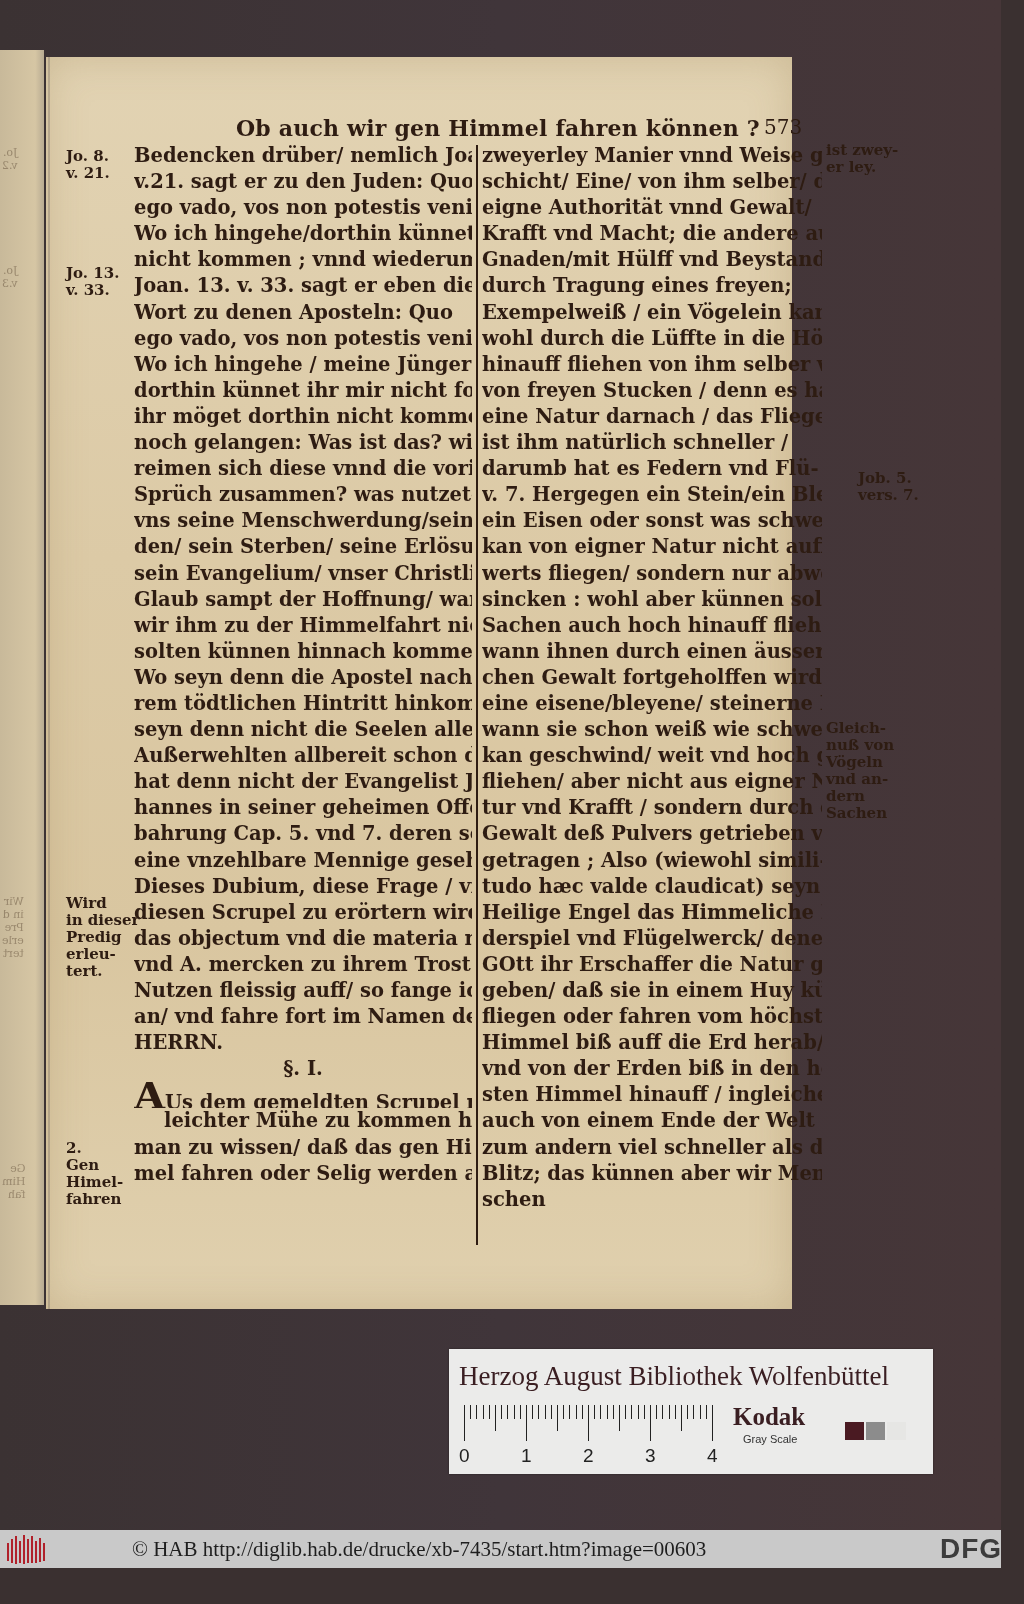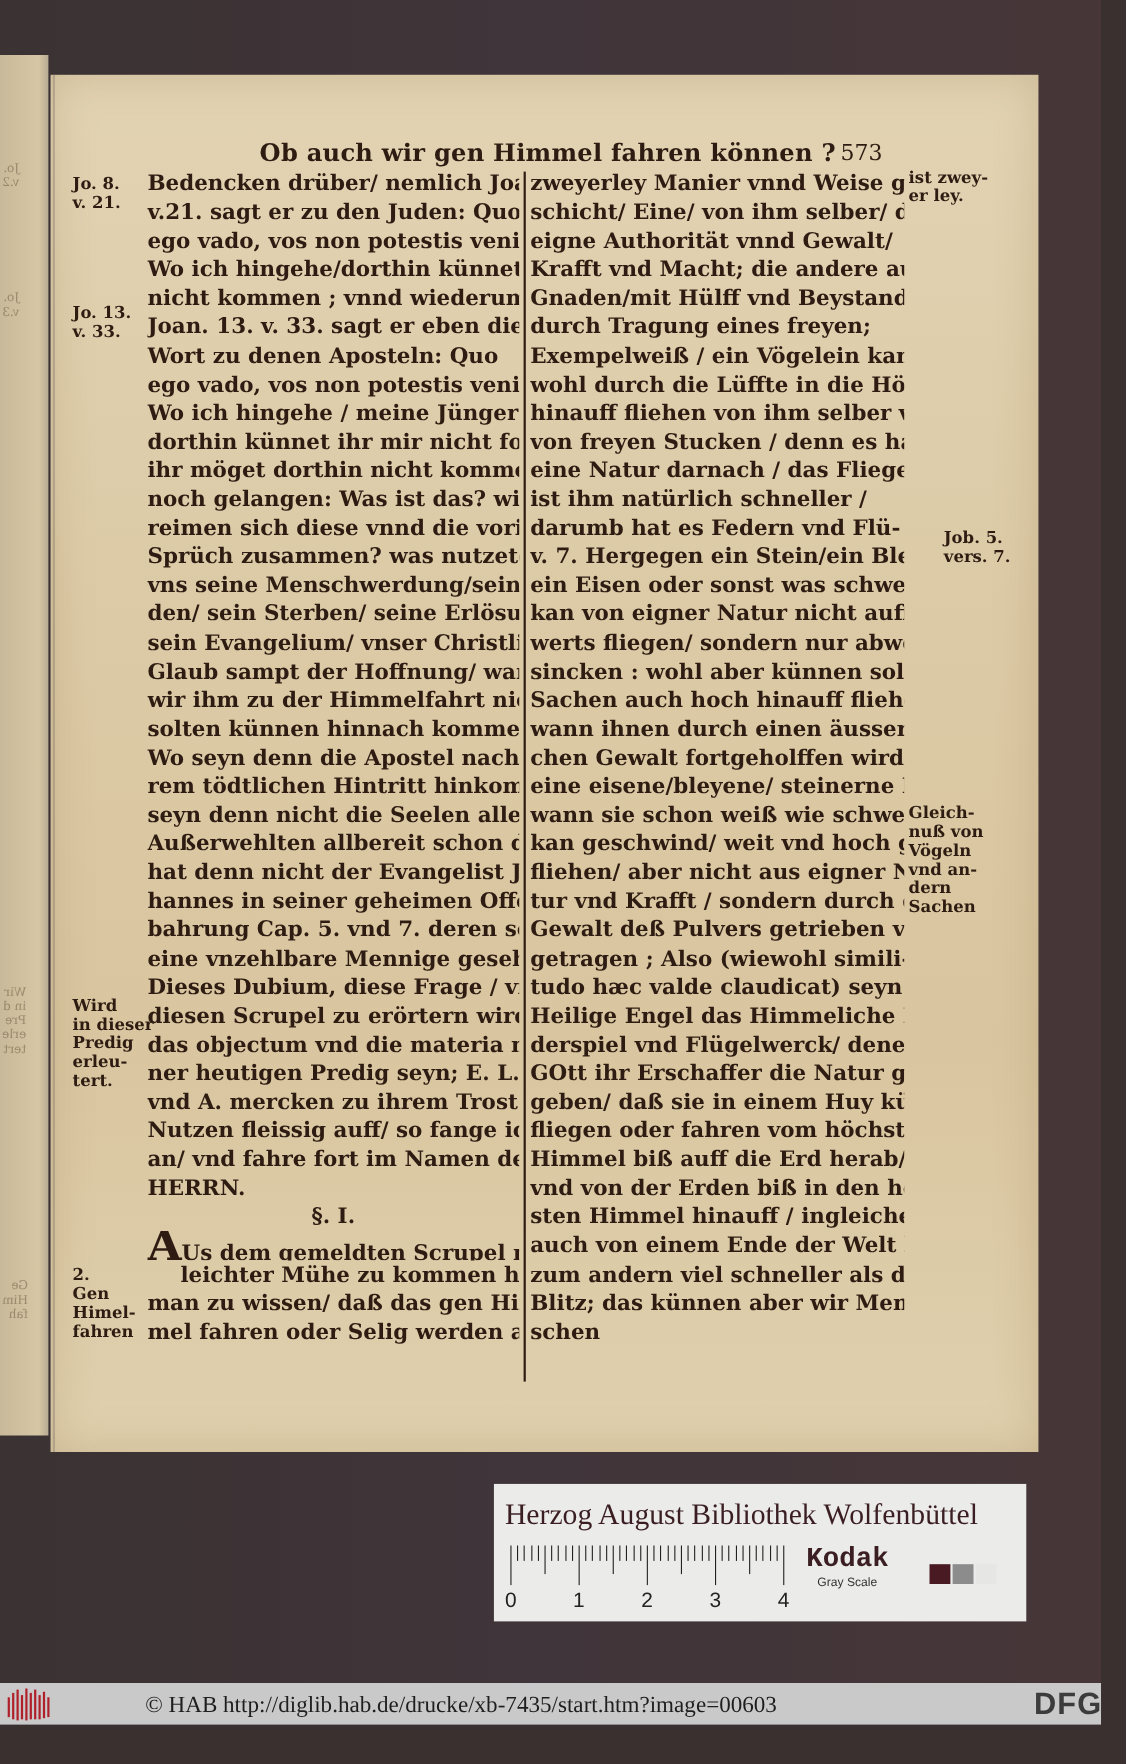--- a/index.html
+++ b/index.html
@@ -14,21 +14,21 @@
   }
   .prev-page-edge {
     position: absolute; left: 0; top: 50px; width: 44px; height: 1255px;
     background: linear-gradient(90deg, #c8b99a 0%, #d6c6a4 80%, #b8ab92 100%);
   }
   .prev-page-edge .ghost {
     position: absolute; left: 2px; font-size: 11px; color: rgba(90,70,50,0.45);
     transform: scaleX(-1); line-height: 13px; white-space: pre;
   }
   .page {
-    position: absolute; left: 46px; top: 68px; width: 898px; height: 1252px;
+    position: absolute; left: 46px; top: 57px; width: 746px; height: 1252px;
     background: linear-gradient(180deg, #e2d3b3 0%, #dccaa6 40%, #d9c6a0 70%, #e0d0ae 100%);
     box-shadow: inset 0 0 40px rgba(140,110,60,0.25);
   }
   .gutter-line {
     position: absolute; left: 2px; top: 0; width: 2px; height: 100%;
     background: rgba(120,110,100,0.35);
   }
   .running-head {
     position: absolute; top: 58px; left: 190px; font-size: 22px; font-weight: bold;
     color: #2e1c12; letter-spacing: 0.2px;
@@ -59,21 +59,21 @@
   .card-title {
     position: absolute; left: 10px; top: 12px; font-family: "Liberation Serif", serif;
     font-weight: normal; font-size: 27px; color: #3a1e22; white-space: nowrap;
   }
   .ruler {
     position: absolute; left: 15px; top: 56px; width: 252px; height: 62px;
   }
   .ruler .tick { position: absolute; top: 0; width: 1px; background: #222; }
   .ruler .num { position: absolute; top: 40px; font-family: "Liberation Sans", sans-serif; font-size: 19px; color: #222; }
   .kodak {
-    position: absolute; left: 284px; top: 54px; font-family: Liberation Mono, monospace;
+    position: absolute; left: 284px; top: 54px; font-family: Liberation Serif, serif;
     font-weight: bold; font-size: 25px; color: #3a1e22;
   }
   .grayscale-label {
     position: absolute; left: 294px; top: 84px; font-family: "Liberation Sans", sans-serif;
     font-size: 11px; color: #333;
   }
   .swatch { position: absolute; top: 73px; width: 19px; height: 18px; }
   .footer {
     position: absolute; left: 0; top: 1530px; width: 1001px; height: 38px; background: #c9c9c9;
   }
@@ -138,21 +138,20 @@
       <span class="line">rem tödtlichen Hintritt hinkommen/</span>
       <span class="line">seyn denn nicht die Seelen aller</span>
       <span class="line">Außerwehlten allbereit schon dort?</span>
       <span class="line">hat denn nicht der Evangelist Jo-</span>
       <span class="line">hannes in seiner geheimen Offen-</span>
       <span class="line">bahrung Cap. 5. vnd 7. deren schon</span>
       <span class="line">eine vnzehlbare Mennige gesehen?</span>
       <span class="line">Dieses Dubium, diese Frage / vnd</span>
       <span class="line">diesen Scrupel zu erörtern wird</span>
       <span class="line">das objectum vnd die materia mei-</span>
-      <span class="line">ner heutigen Predig seyn; E. L.</span>
       <span class="line">vnd A. mercken zu ihrem Trost vnd</span>
       <span class="line">Nutzen fleissig auff/ so fange ich sie</span>
       <span class="line">an/ vnd fahre fort im Namen deß</span>
       <span class="line">HERRN.</span>
       <span class="line center">§. I.</span>
       <span class="line"><span class="dropcap">A</span><span>Us dem gemeldten Scrupel mit</span></span>
       <span class="line" style="padding-left: 30px;">leichter Mühe zu kommen hat</span>
       <span class="line" style="padding-left: 0px;">man zu wissen/ daß das gen Him-</span>
       <span class="line" style="padding-left: 0px;">mel fahren oder Selig werden auff</span>
     </div>

